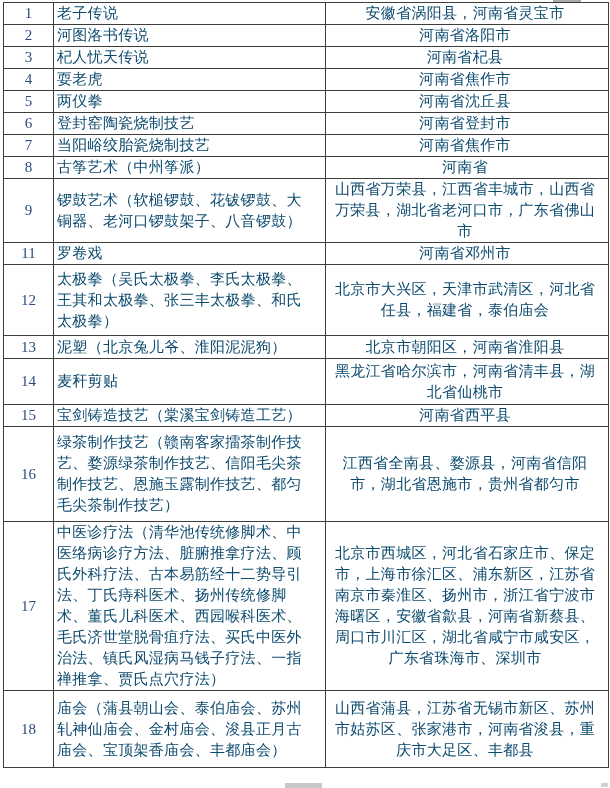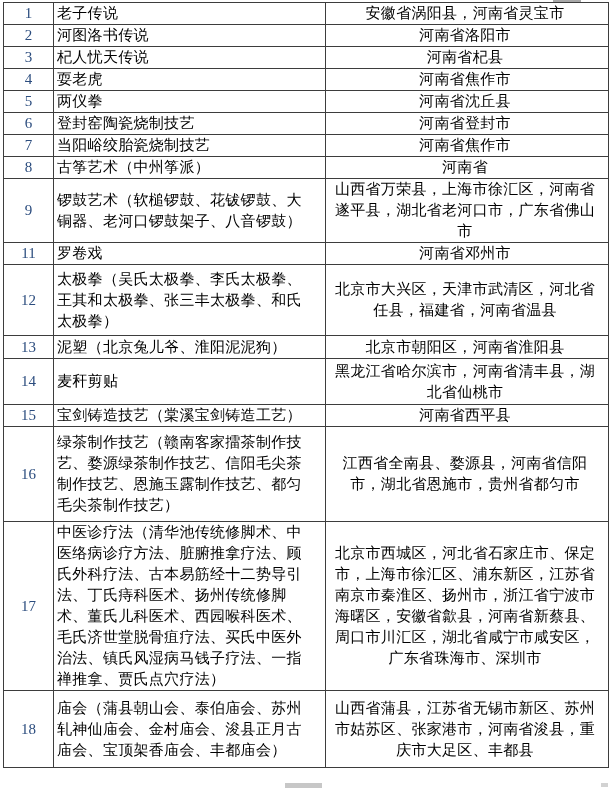--- a/index.html
+++ b/index.html
@@ -21,21 +21,21 @@
     top: 2px;
     width: 605px;
     border-collapse: collapse;
     table-layout: fixed;
   }
   table.heritage td {
     border: 1px solid #3d3d3d;
     font-size: 15px;
     line-height: 21px;
     vertical-align: middle;
-    color: #000000;
+    color: #0c4a6e;
     letter-spacing: 0.3px;
     word-break: normal;
     overflow: hidden;
   }
   table.heritage td.num {
     text-align: center;
     color: #2b4c7e;
     letter-spacing: 0;
     padding: 0;
     font-size: 15px;
@@ -123,31 +123,31 @@
           <td class="loc">河南省焦作市</td>
         </tr>
         <tr style="height: 22px;">
           <td class="num">8</td>
           <td class="name">古筝艺术（中州筝派）</td>
           <td class="loc">河南省</td>
         </tr>
         <tr style="height: 61px;">
           <td class="num">9</td>
           <td class="name">锣鼓艺术（软槌锣鼓、花钹锣鼓、大铜器、老河口锣鼓架子、八音锣鼓）</td>
-          <td class="loc">山西省万荣县，上海市徐汇区，河南省遂平县，湖北省老河口市，广东省佛山市</td>
+          <td class="loc">山西省万荣县，江西省丰城市，山西省万荣县，湖北省老河口市，广东省佛山市</td>
         </tr>
         <tr style="height: 21px;">
           <td class="num">11</td>
           <td class="name">罗卷戏</td>
           <td class="loc">河南省邓州市</td>
         </tr>
         <tr style="height: 71px;">
           <td class="num">12</td>
           <td class="name">太极拳（吴氏太极拳、李氏太极拳、王其和太极拳、张三丰太极拳、和氏太极拳）</td>
-          <td class="loc">北京市大兴区，天津市武清区，河北省任县，福建省，河南省温县</td>
+          <td class="loc">北京市大兴区，天津市武清区，河北省任县，福建省，泰伯庙会</td>
         </tr>
         <tr style="height: 23px;">
           <td class="num">13</td>
           <td class="name">泥塑（北京兔儿爷、淮阳泥泥狗）</td>
           <td class="loc">北京市朝阳区，河南省淮阳县</td>
         </tr>
         <tr style="height: 46px; margin-top: 40px;">
           <td class="num">14</td>
           <td class="name">麦秆剪贴</td>
           <td class="loc">黑龙江省哈尔滨市，河南省清丰县，湖北省仙桃市</td>

